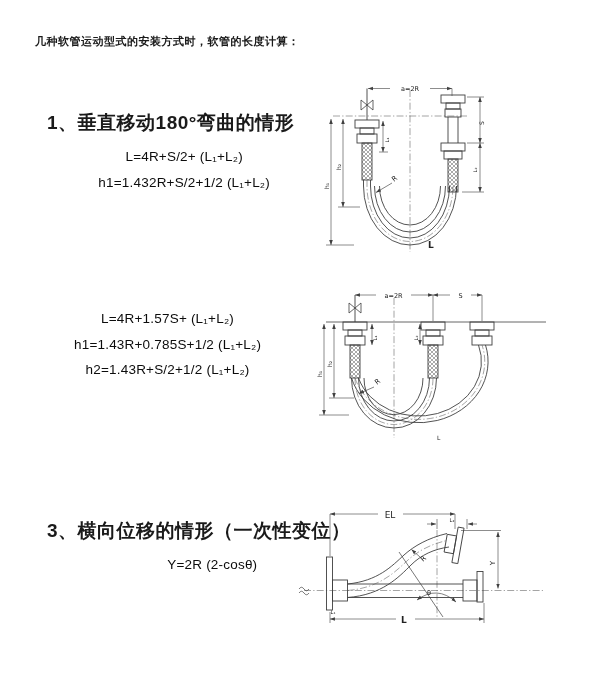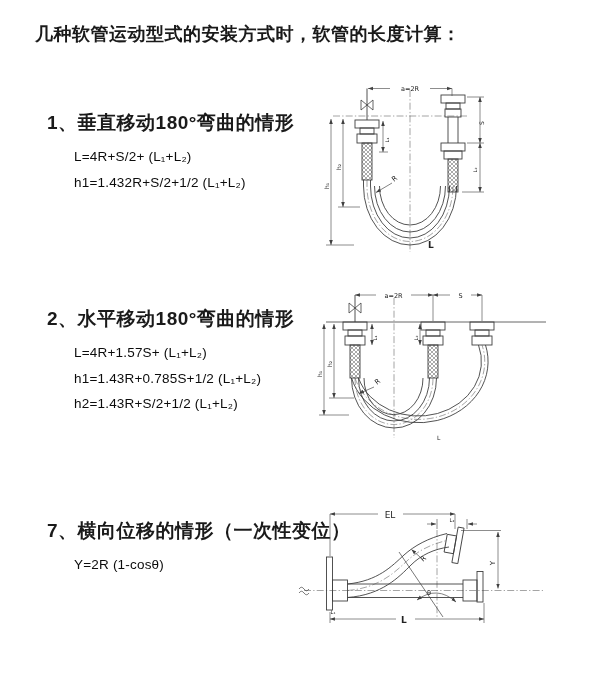--- a/index.html
+++ b/index.html
@@ -1,21 +1,21 @@
 <!DOCTYPE html>
 <html><head>
 <meta charset="utf-8">
 <style>
   html,body{margin:0;padding:0;background:#e8e8e8;}
   .page{position:relative;width:600px;height:675px;background:#ffffff;overflow:hidden;
         font-family:"Liberation Sans","DejaVu Sans",sans-serif;color:#1a1a1a;}
-  .title{position:absolute;left:35px;top:22px;font-size:18px;font-weight:bold;letter-spacing:.5px;}
+  .title{position:absolute;left:35px;top:34px;font-size:11px;font-weight:bold;letter-spacing:.5px;}
   .section{position:absolute;left:47px;}
   .section .heading{font-size:19px;font-weight:bold;letter-spacing:.5px;margin-bottom:8px;}
-  .section .formula{font-size:13.5px;margin-left:27px;line-height:25.5px;letter-spacing:.2px;color:#0c0c0c;}
+  .section .formula{font-size:13.5px;margin-left:27px;line-height:25.5px;letter-spacing:.2px;color:#0c0c0c;text-align:center;}
   #sec1{top:110px;} #sec2{top:306px;} #sec3{top:518px;}
   svg{position:absolute;}
   #svg1{left:315px;top:78px;} #svg2{left:310px;top:283px;} #svg3{left:298px;top:503px;}
   .draw{stroke:#3f3f3f;stroke-width:.9;fill:none;}
   .dim{stroke:#4f4f4f;stroke-width:.65;fill:none;}
   .cl{stroke:#5a5a5a;stroke-width:.55;fill:none;stroke-dasharray:7 2.2 1.3 2.2;}
   svg text{stroke:none;fill:#222;font-family:"DejaVu Sans",sans-serif;}
 </style>
 </head>
 <body>
@@ -24,29 +24,28 @@
 
   <div class="title">几种软管运动型式的安装方式时，软管的长度计算：</div>
 
   <div class="section" id="sec1">
     <div class="heading">1、垂直移动180°弯曲的情形</div>
     <div class="formula">L=4R+S/2+ (L₁+L₂)</div>
     <div class="formula">h1=1.432R+S/2+1/2 (L₁+L₂)</div>
   </div>
 
   <div class="section" id="sec2">
-    <div class="heading">2、水平移动180°弯曲的情形</div>
     <div class="formula">L=4R+1.57S+ (L₁+L₂)</div>
     <div class="formula">h1=1.43R+0.785S+1/2 (L₁+L₂)</div>
     <div class="formula">h2=1.43R+S/2+1/2 (L₁+L₂)</div>
   </div>
 
   <div class="section" id="sec3">
-    <div class="heading">7、横向位移的情形（一次性变位）</div>
-    <div class="formula">Y=2R (1-cosθ)</div>
+    <div class="heading">3、横向位移的情形（一次性变位）</div>
+    <div class="formula">Y=2R (2-cosθ)</div>
   </div>
 
   <svg id="svg1" width="245" height="178" viewBox="315 78 245 178" role="img">
     <defs>
       <pattern id="xh" width="4" height="4" patternUnits="userSpaceOnUse">
         <path d="M0,0 L4,4 M4,0 L0,4" stroke="#555" stroke-width="0.5"></path>
       </pattern>
       <marker id="ar" viewBox="0 0 10 10" refX="9.5" refY="5" markerWidth="8" markerHeight="8" orient="auto-start-reverse">
         <path d="M0,1.5 L9.5,5 L0,8.5 Z" fill="#3f3f3f"></path>
       </marker>

